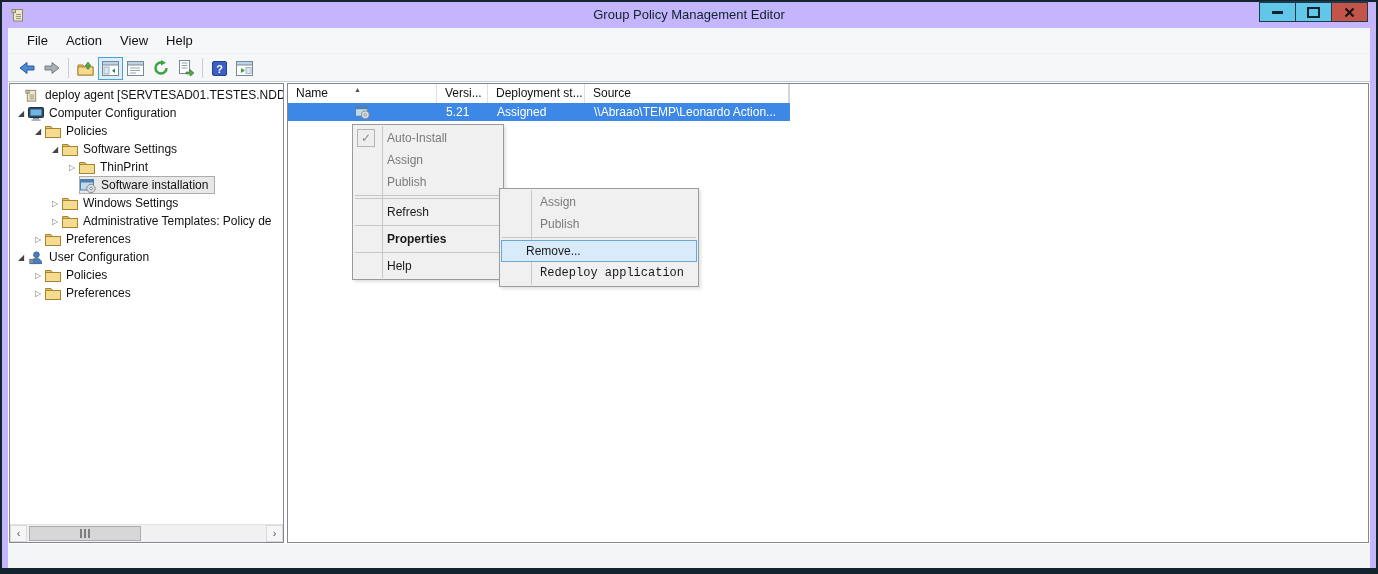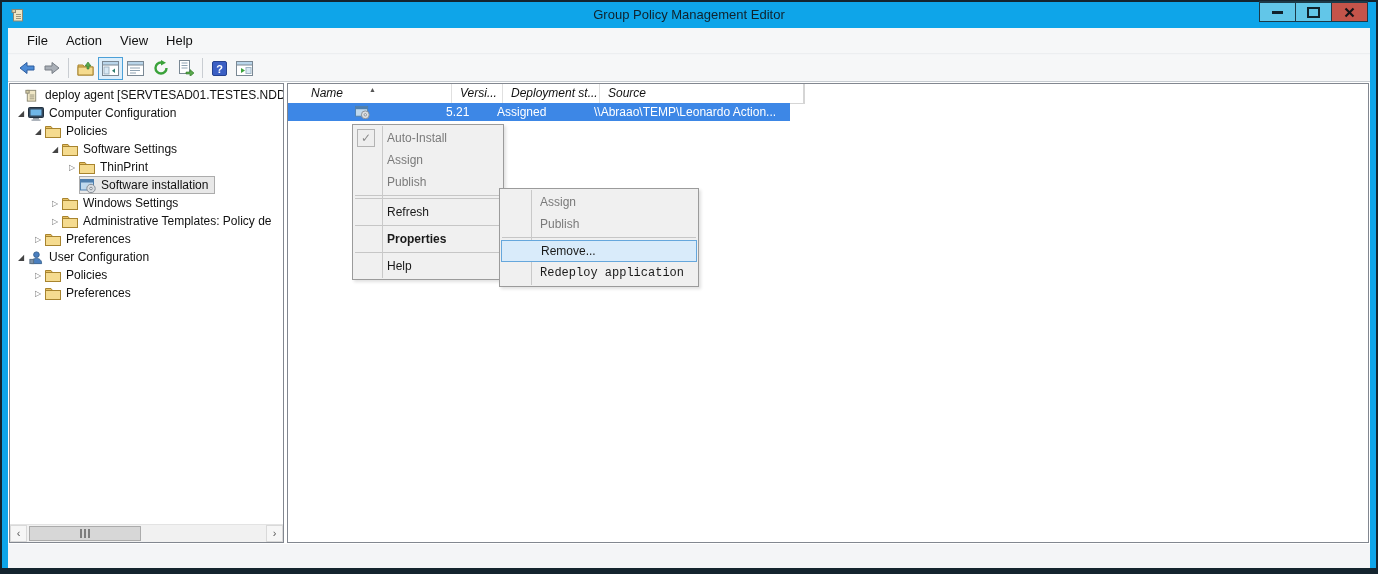--- a/index.html
+++ b/index.html
@@ -1,18 +1,18 @@
 <!DOCTYPE html>
 <html><head>
 <meta charset="utf-8">
 <style>
   html,body{margin:0;padding:0;background:#0E1A21;}
   body{width:1378px;height:574px;position:relative;font-family:"Liberation Sans","DejaVu Sans",sans-serif;
        -webkit-font-smoothing:antialiased;}
-  .outer{position:absolute;inset:0;background:#0ea5e9;border:2px solid #14242E;border-bottom-width:6px;box-sizing:border-box;}
+  .outer{position:absolute;inset:0;background:#c4b5fd;border:2px solid #14242E;border-bottom-width:6px;box-sizing:border-box;}
   
   .titlebar{position:absolute;left:0;right:0;top:0;height:26px;}
   .appicon{position:absolute;left:8px;top:5px;}
   .title{position:absolute;left:0;right:0;top:0;height:26px;line-height:26px;text-align:center;
          font-size:13px;color:#10222C;}
   .wcontrols{position:absolute;right:8px;top:-1px;display:flex;}
   .wbtn{width:37px;height:21px;border:1px solid #1C3A48;border-top-width:2px;margin-left:-1px;background:#62C6E8;
         display:flex;align-items:center;justify-content:center;box-sizing:border-box;cursor:default;padding:0;}
   .wbtn.close{background:#C4544A;}
   .minbar{width:11px;height:3px;background:#10222C;}
@@ -43,22 +43,22 @@
   .hscroll{position:absolute;left:0;right:0;bottom:0;height:17px;background:#F1F1F1;border-top:1px solid #E3E3E3;}
   .sbtn{position:absolute;top:0;bottom:0;width:17px;background:#F6F6F6;border:1px solid #D9D9D9;box-sizing:border-box;
         color:#5A5A5A;font-size:11px;line-height:15px;text-align:center;padding:0;}
   .sbtn.left{left:0;} .sbtn.right{right:0;}
   .sthumb{position:absolute;left:19px;width:112px;top:1px;bottom:1px;background:#D7D7D7;border:1px solid #ABABAB;
           box-sizing:border-box;display:flex;align-items:center;justify-content:center;gap:2px;}
   .grip{width:2px;height:9px;background:#7E7E7E;}
   .listpane{position:absolute;left:279px;top:1px;right:1px;bottom:1px;background:#FFF;border:1px solid #828790;
             box-sizing:border-box;overflow:hidden;}
   
-  .lheader{position:absolute;left:15px;top:0;height:19px;width:501px;display:flex;border:1px solid #D5D5D5;
-           border-top:none;border-left:none;box-sizing:content-box;background:#FFF;font-style:italic;}
+  .lheader{position:absolute;left:0;top:0;height:19px;width:501px;display:flex;border:1px solid #D5D5D5;
+           border-top:none;border-left:none;box-sizing:content-box;background:#FFF;}
   .hcell{box-sizing:border-box;border-right:1px solid #E0E0E0;font-size:12px;color:#111;line-height:18px;
          padding-left:8px;white-space:nowrap;overflow:hidden;position:relative;cursor:default;}
   .hcell:last-child{border-right:1px solid #D5D5D5;}
   .sortglyph{position:absolute;left:66px;top:-3px;font-size:7px;color:#555;}
   .lrow{position:absolute;left:0;top:19px;height:18px;width:502px;display:flex;background:#3D87E6;color:#FFF;
         font-size:12px;line-height:18px;cursor:default;}
   .rcell{box-sizing:border-box;padding-left:8px;white-space:nowrap;overflow:hidden;}
   .rcell.first{display:flex;align-items:center;padding-left:2px;flex-direction:column;}
   .rcell.first .tlabel{padding-left:3px;}
   
@@ -422,21 +422,21 @@
   <div class="gutter" style="left:31px;"></div>
   <div style="height:2px;"></div>
   <div class="mitem disabled" style="padding-left:40px;">
     <span>Assign</span>
   </div>
   <div class="mitem disabled" style="padding-left:40px;">
     <span>Publish</span>
   </div>
   <div class="msep"></div>
   <div class="mhl">
-    <div class="mitem" style="padding-left:39px;">
+    <div class="mitem" style="padding-left:24px;">
       <span>Remove...</span>
     </div>
   </div>
   <div class="mitem" style="padding-left:40px;font-family:Liberation Mono, monospace;">
     <span>Redeploy application</span>
   </div>
   <div style="height:2px;"></div>
 </div>
 
 </body></html>

